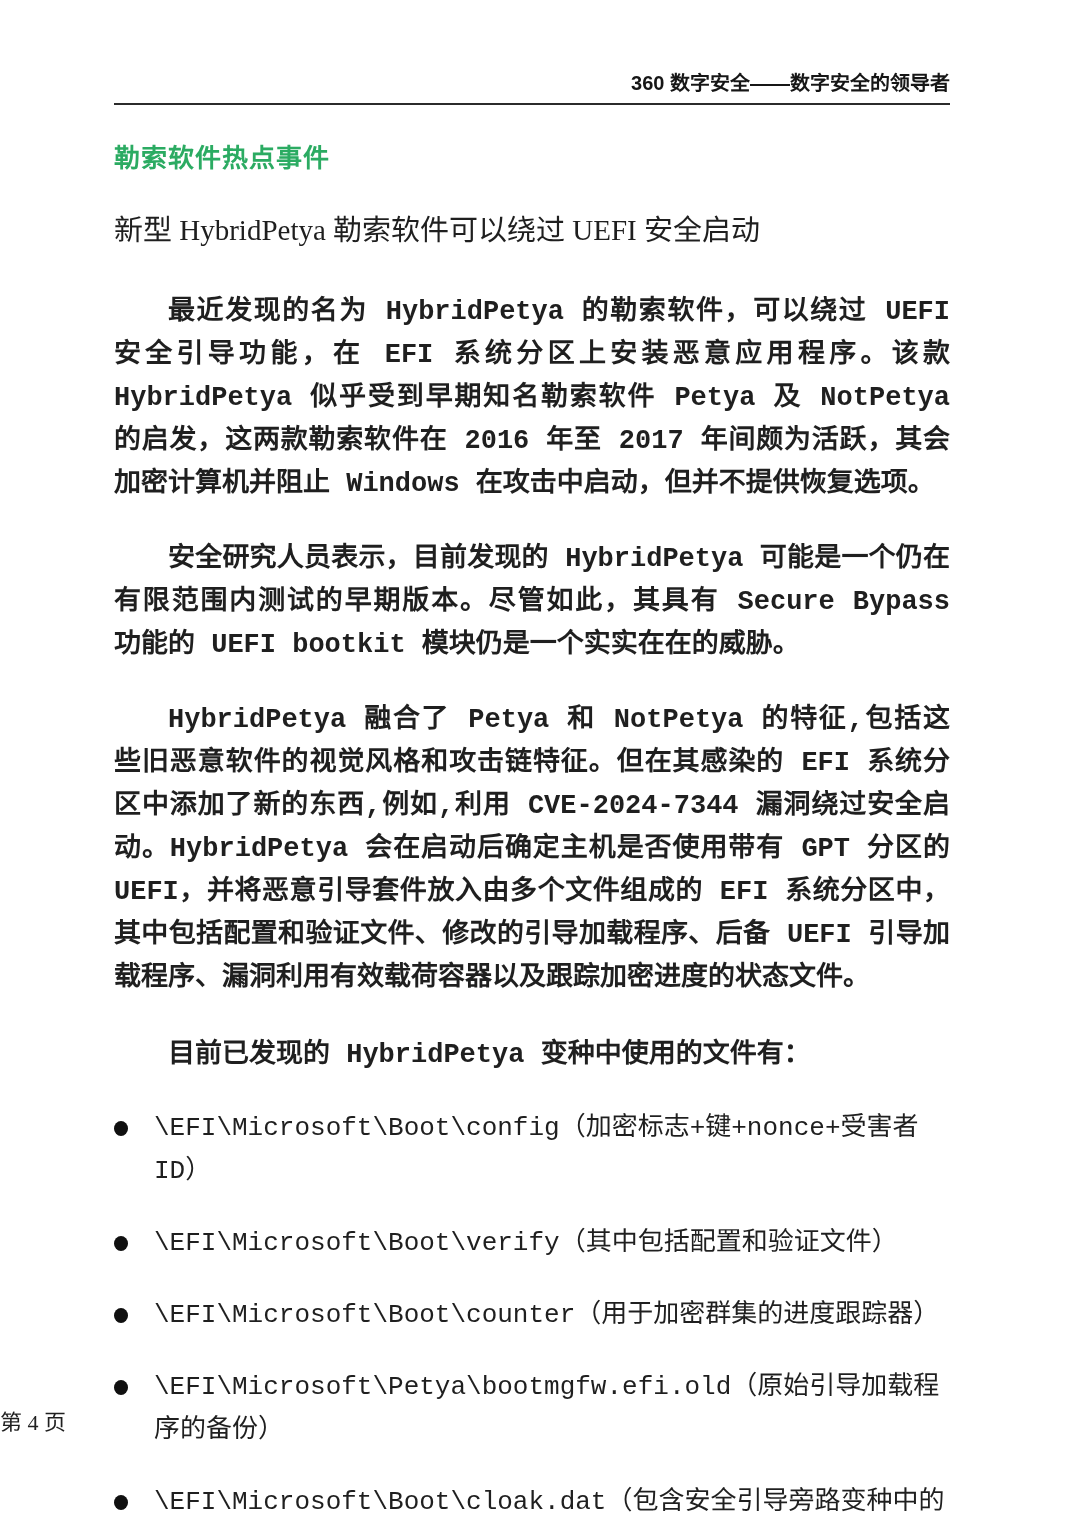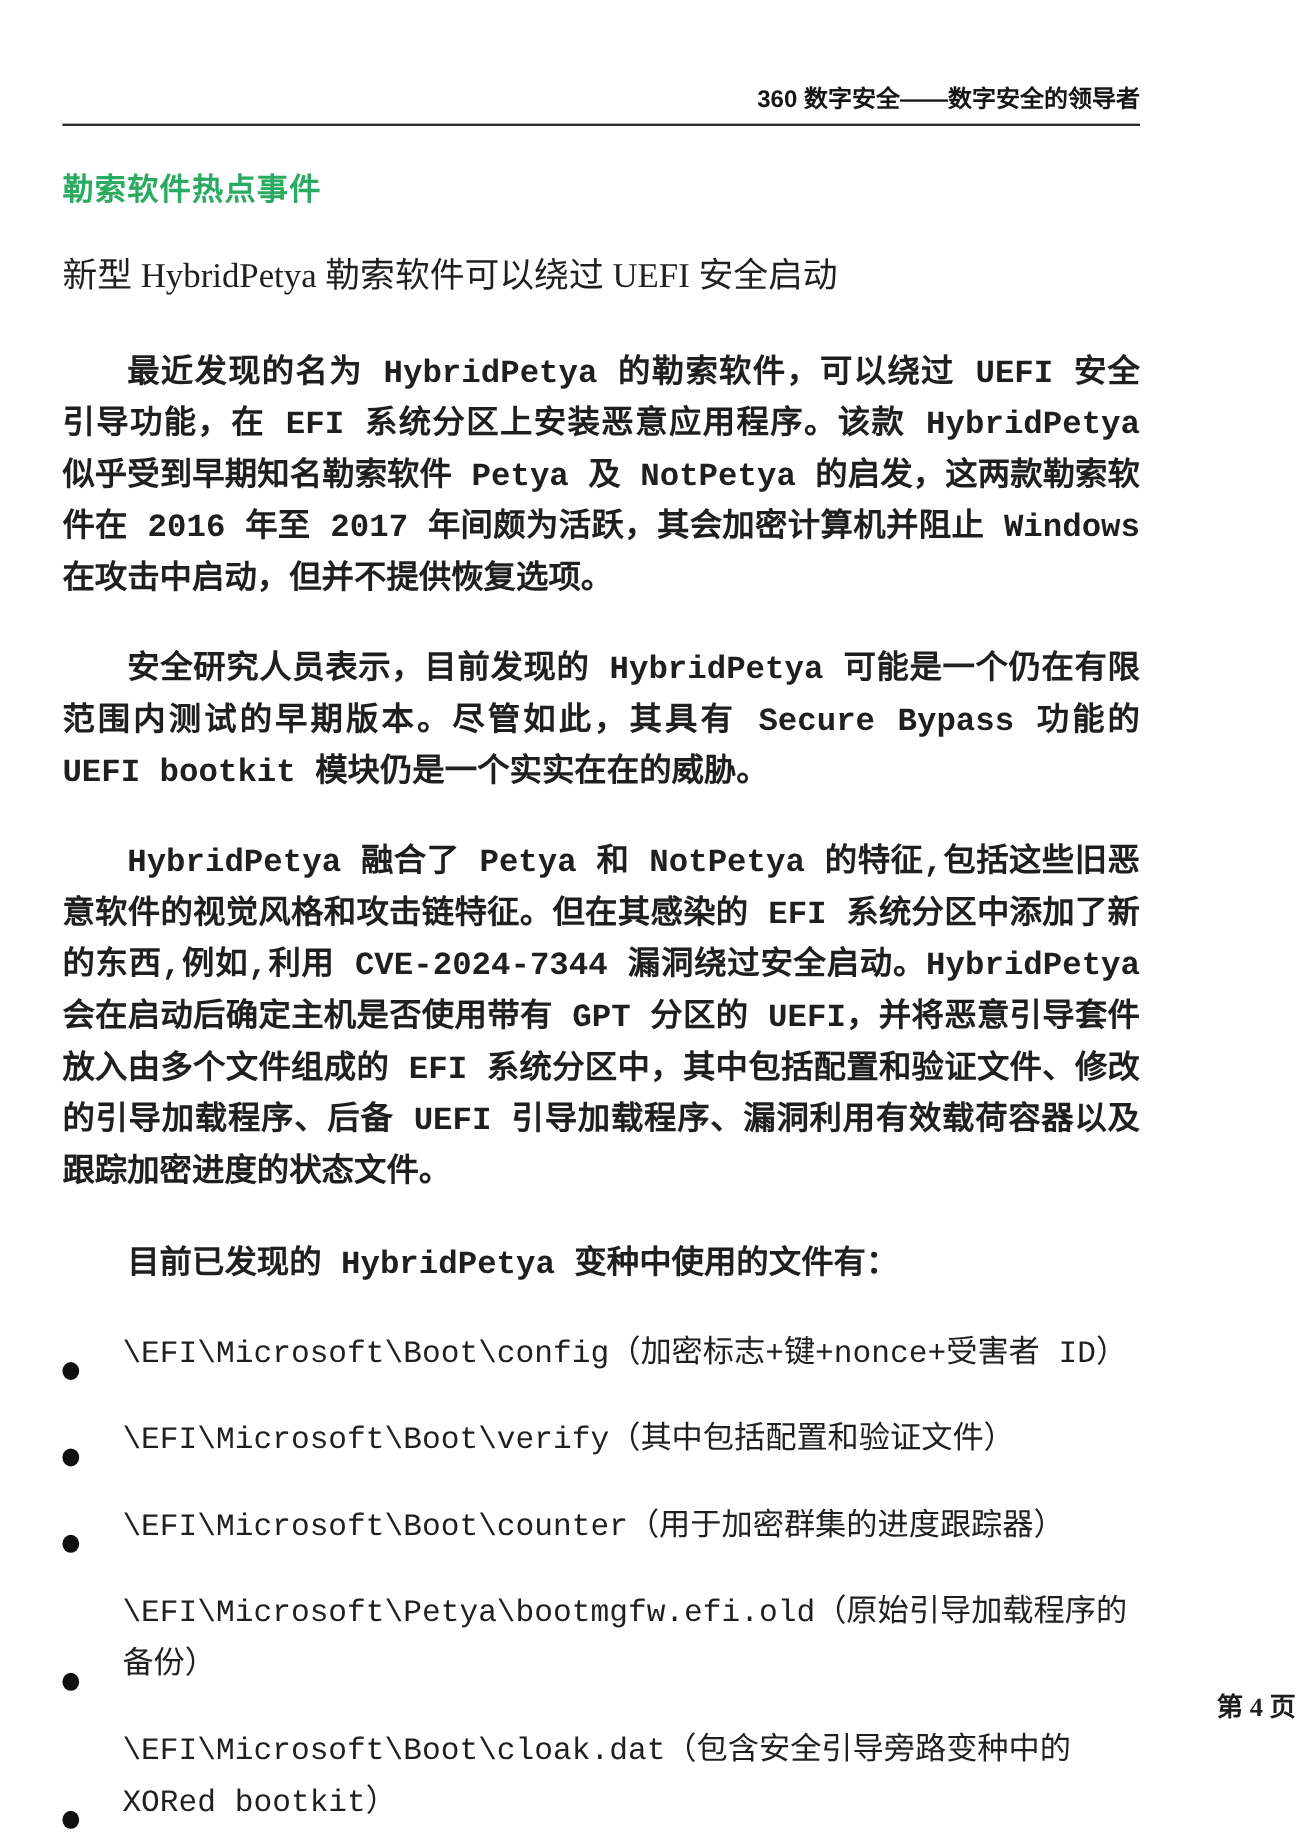--- a/index.html
+++ b/index.html
@@ -9,21 +9,21 @@
     background: #ffffff;
     position: relative;
     overflow: hidden;
     font-family: "Liberation Serif", "DejaVu Serif", serif;
     color: #1f1f1f;
   }
   .page {
     box-sizing: border-box;
     width: 1080px;
     height: 1527px;
-    padding: 70px 130px 0 52px;
+    padding: 70px 130px 0 114px;
     position: relative;
   }
   
   .doc-header {
     text-align: right;
     font-family: "Liberation Sans", "DejaVu Sans", sans-serif;
     font-weight: bold;
     font-size: 20px;
     line-height: 26px;
     color: #161616;
@@ -60,22 +60,22 @@
   .para.first { margin-top: 44px; }
   .para.list-intro { margin-top: 34px; }
   
   .bullet-list {
     list-style: none;
     margin: 0;
     padding: 0;
   }
   .bullet-item {
     display: flex;
-    align-items: flex-end;
-    gap: 36px;
+    align-items: flex-start;
+    gap: 26px;
     margin-top: 29px;
     font-family: "Liberation Mono", "Liberation Serif", "DejaVu Serif", serif;
     font-size: 26px;
     line-height: 43px;
     color: #1f1f1f;
   }
   .bullet-item.first { margin-top: 30px; }
   .bullet-dot {
     flex: none;
     width: 14px;
@@ -83,25 +83,24 @@
     border-radius: 50%;
     background: #101010;
     margin-top: 14px;
   }
   
   .page-footer {
     position: absolute;
     left: 0;
     right: 0;
     top: 1408px;
-    text-align: right;
+    text-align: left;
     font-size: 22px;
     line-height: 30px;
     color: #1f1f1f;
-    font-weight: bold;
   }
 </style>
 </head>
 <body>
 
 <div class="page">
 
   <div class="doc-header">
     <span>360 数字安全——数字安全的领导者</span>
   </div>

